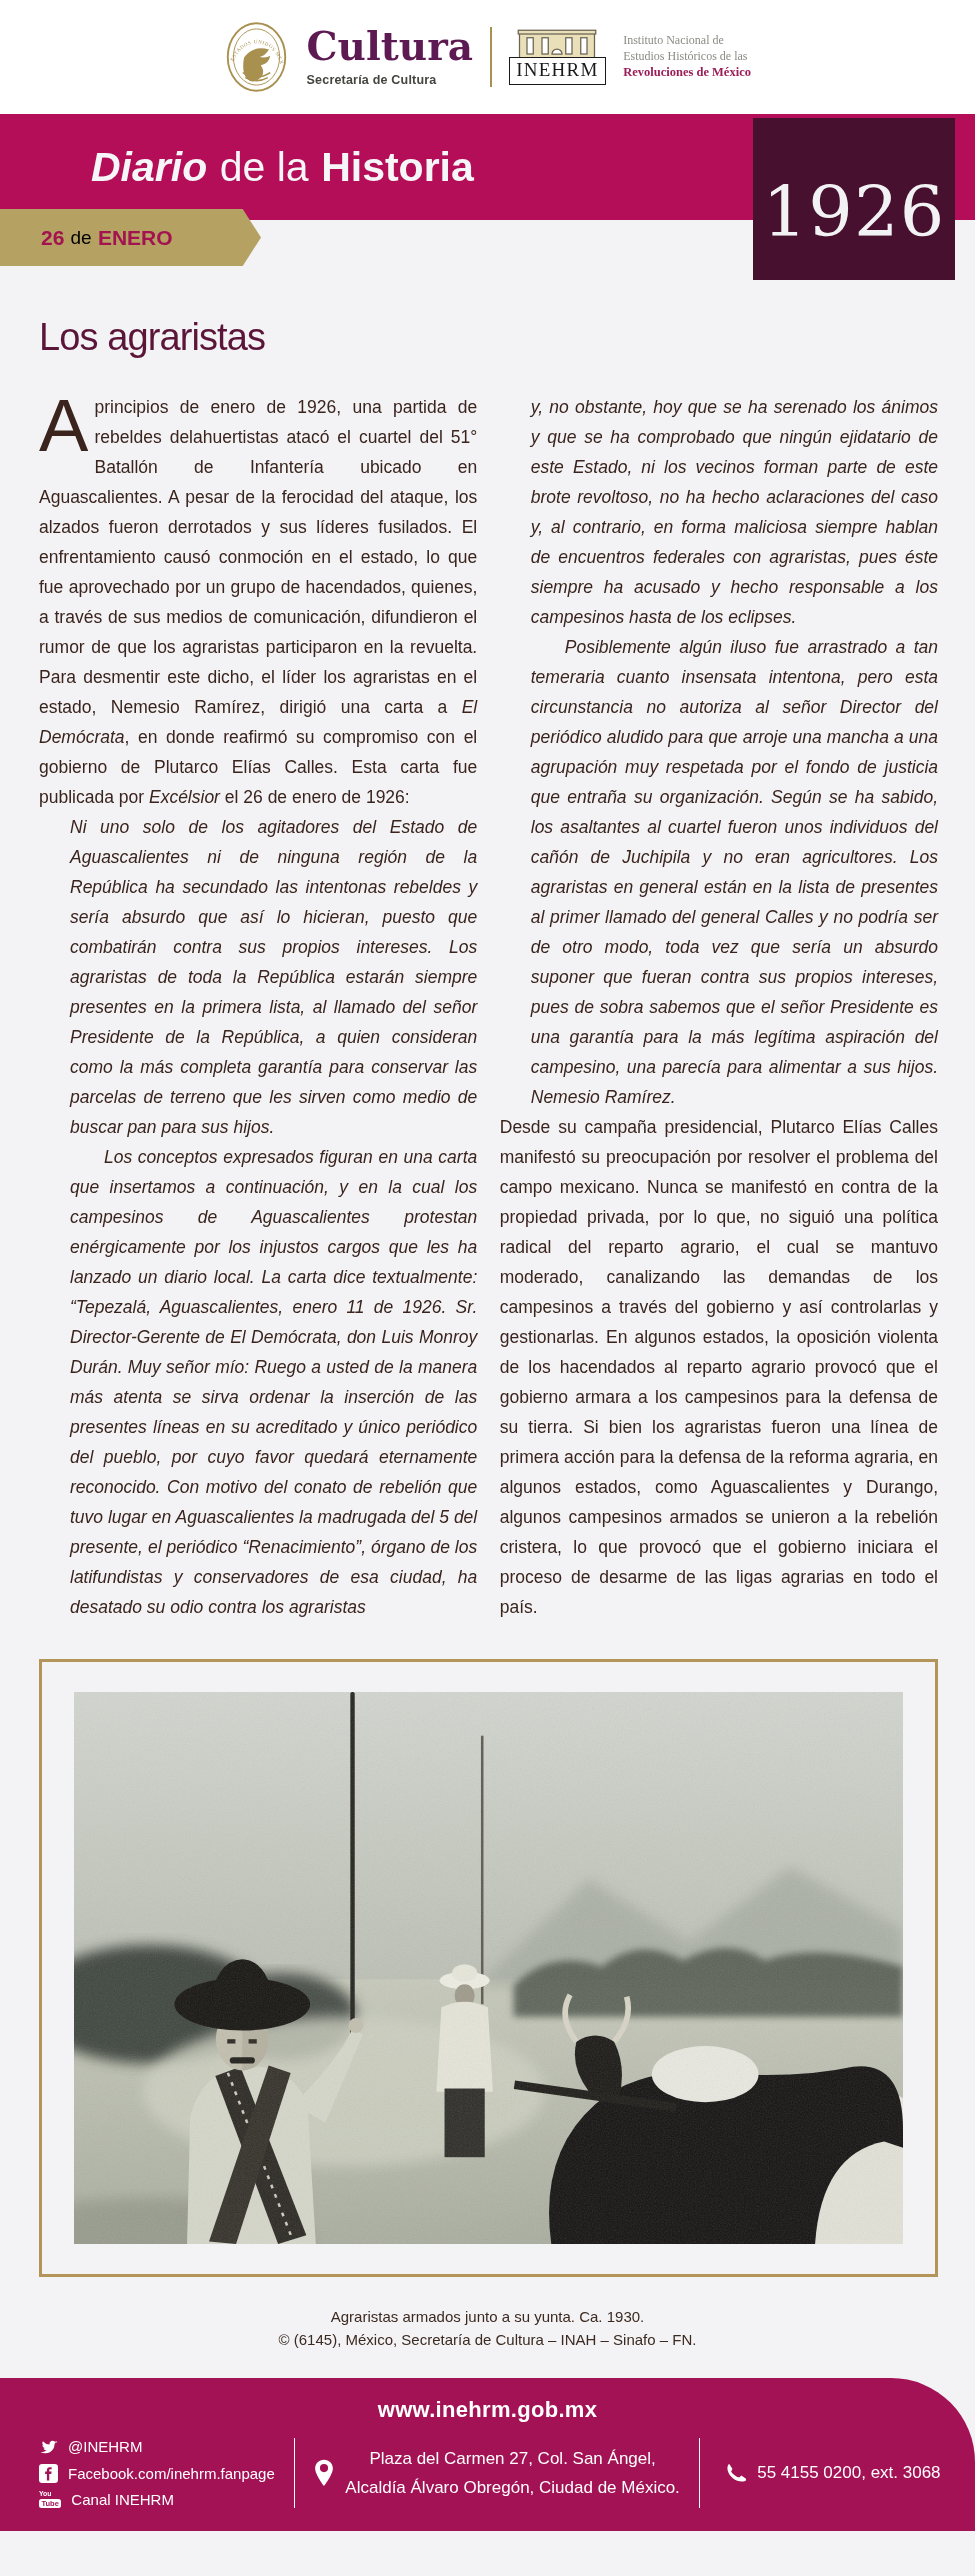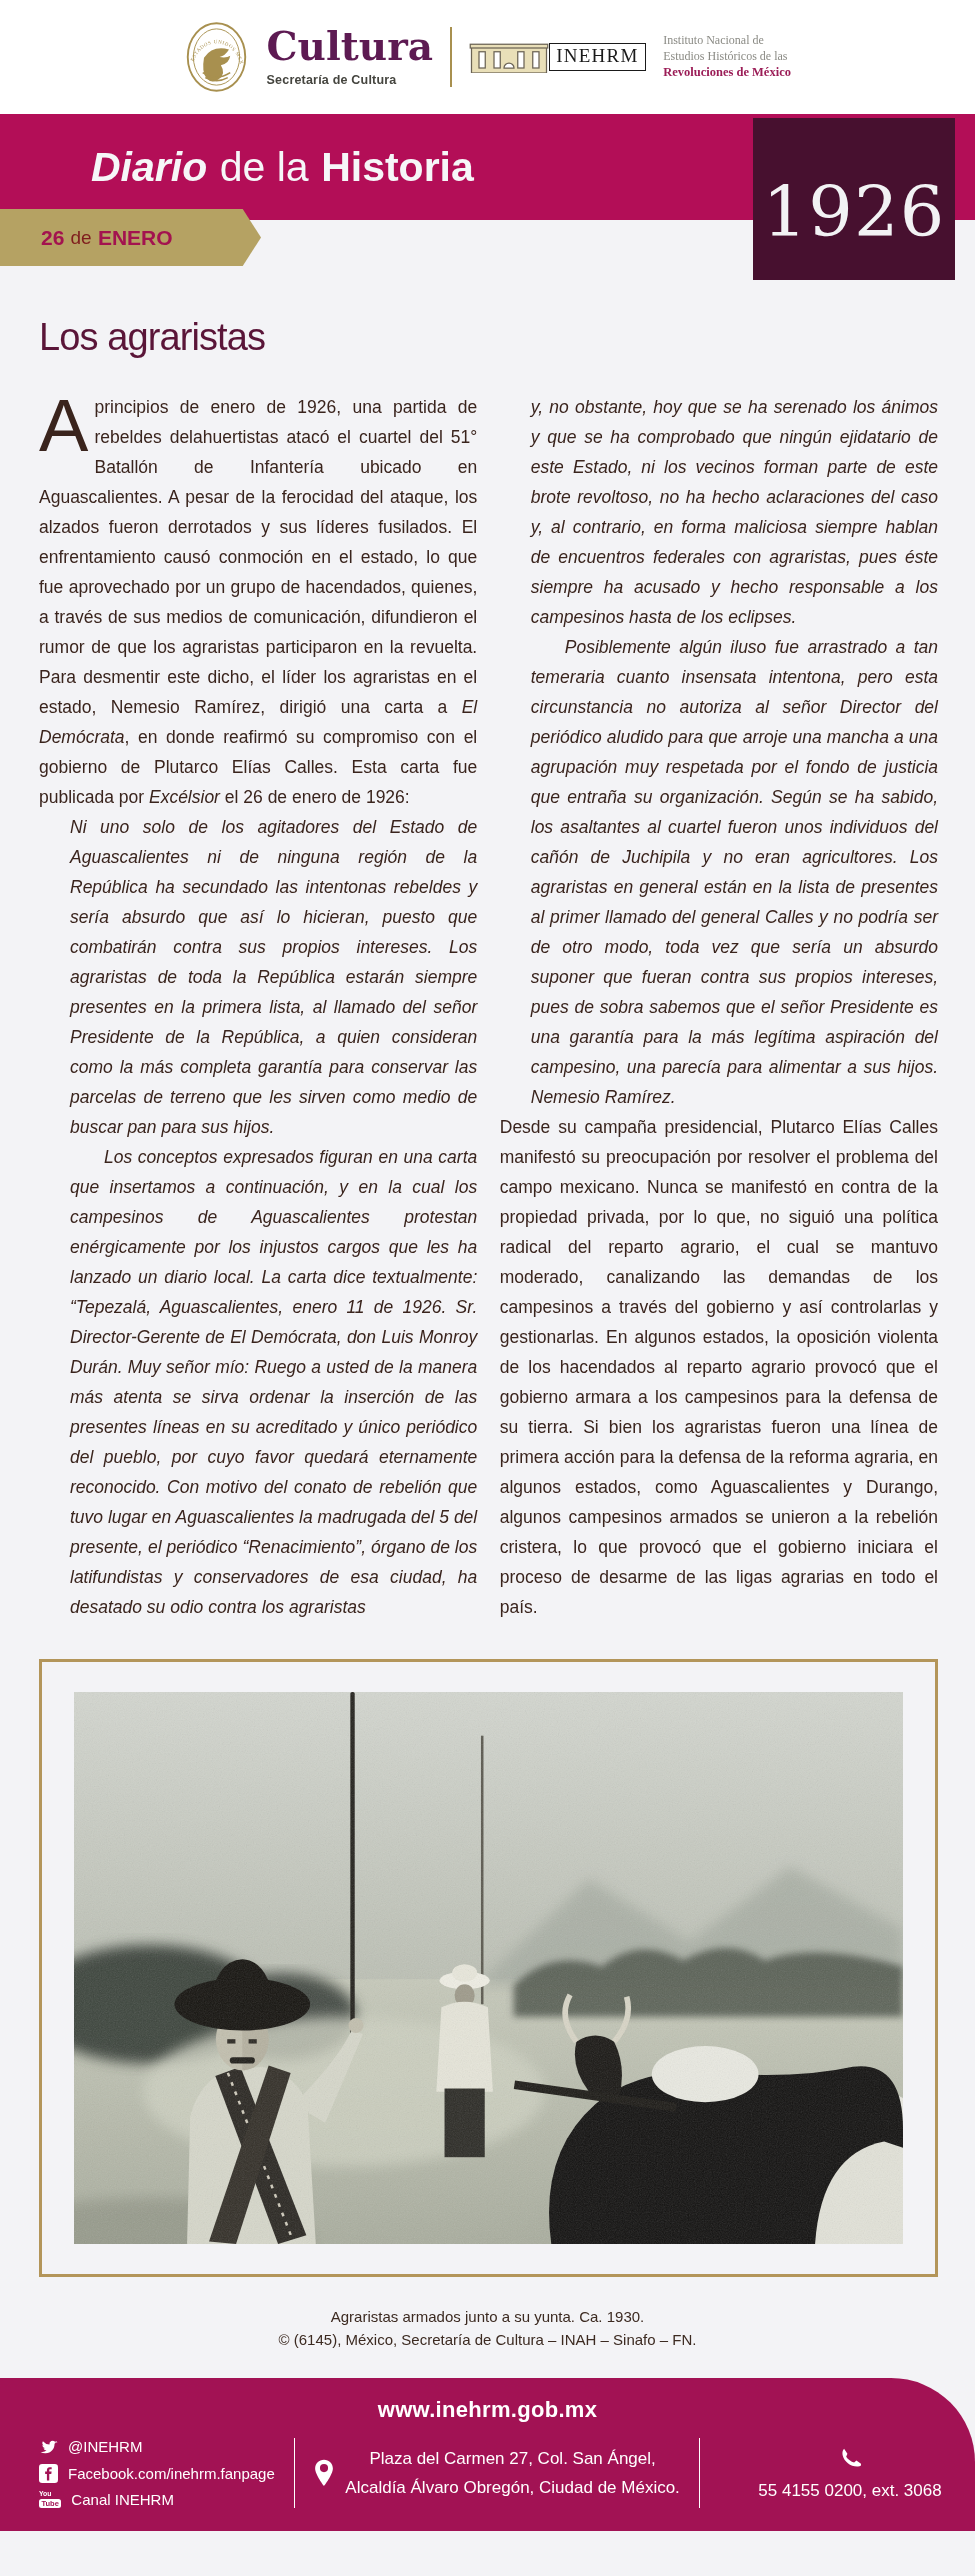--- a/index.html
+++ b/index.html
@@ -6,40 +6,40 @@
   body{width:975px;font-family:"Liberation Sans",sans-serif;color:#3a241d;}
   .page{width:975px;overflow:hidden;background:#f3f3f6;}
 
   
   .header{height:114px;background:#ffffff;display:flex;align-items:center;justify-content:center;gap:17.5px;}
   .seal svg{display:block;}
   .brand-block{display:flex;flex-direction:column;align-items:flex-start;}
   .brand{font-family:"DejaVu Serif",serif;font-weight:bold;font-size:39px;color:#5d1a52;line-height:1;}
   .brand-sub{font-size:12.5px;font-weight:bold;color:#45453f;margin-top:6.2px;letter-spacing:0.2px;}
   .gold-divider{width:1.2px;height:60px;background:#a8904f;}
-  .inehrm-logo{display:flex;align-items:center;}
+  .inehrm-logo{display:flex;flex-direction:column;align-items:center;}
   .inehrm-building{margin-bottom:-2.5px;}
   .inehrm-box{border:1.9px solid #1a1a1a;background:#fff;padding:1.2px 6.2px 2.5px;}
   .inehrm-acronym{font-family:"Liberation Serif",serif;font-size:19px;letter-spacing:1.2px;color:#1a1a1a;}
   .institute{display:flex;flex-direction:column;gap:1.2px;}
   .inst-line{font-family:"Liberation Serif",serif;font-size:12px;color:#8b8b85;line-height:1.25;}
   .inst-line.maroon{color:#9b1d57;font-weight:bold;font-size:12.5px;}
 
   
   .banner-wrap{position:relative;height:165px;}
   .banner-band{position:absolute;top:0;left:0;right:0;height:106px;background:#b30e57;display:flex;align-items:center;padding-left:47px;box-sizing:border-box;}
   .banner-title{color:#f6f6f8;font-size:41px;display:flex;gap:12.5px;align-items:baseline;line-height:1;margin-left:44px;}
   .bt-italic{font-style:italic;font-weight:bold;}
   .bt-light{font-weight:300;}
   .bt-bold{font-weight:bold;}
   .date-tag{position:absolute;top:95px;left:0;width:261px;height:57px;background:#b5a263;
     clip-path:polygon(0 0,93% 0,100% 50%,93% 100%,0 100%);
     display:flex;align-items:center;padding-left:41px;box-sizing:border-box;gap:6.2px;}
   .date-day,.date-month{font-size:21px;font-weight:bold;color:#a3134f;}
-  .date-de{font-size:19px;color:#7f1d1d;}
+  .date-de{font-size:19px;color:#000000;}
   .year-box{position:absolute;top:3.7px;left:753px;width:202px;height:162px;background:#47102f;
     display:flex;align-items:center;justify-content:center;}
   .year{font-family:"DejaVu Serif",serif;font-size:70px;color:#f2f2f4;transform:translateY(12.5px);letter-spacing:1.2px;}
 
   
   .headline{margin:29px 37px 0 39px;color:#5a1538;font-weight:normal;font-size:38px;line-height:59px;letter-spacing:-0.9px;}
 
   
   .columns{display:flex;gap:22.5px;margin:25px 37px 0 39px;}
   .col{flex:1;font-size:17.5px;line-height:30px;text-align:justify;}
@@ -58,21 +58,21 @@
 
   
   .footer{margin-top:27.5px;background:#a21254;color:#fff;border-top-right-radius:84px;padding:19px 0 22.5px;}
   .footer-www{text-align:center;font-size:22px;font-weight:bold;letter-spacing:0.3px;}
   .footer-cols{display:flex;align-items:center;margin-top:15px;}
   .social{width:294px;padding-left:39px;box-sizing:border-box;display:flex;flex-direction:column;gap:8.7px;}
   .social-row{display:flex;align-items:center;gap:10px;font-size:15px;}
   .v-divider{width:1.2px;height:70px;background:#ffffff;}
   .address-zone{flex:1;display:flex;align-items:center;justify-content:center;gap:11.2px;}
   .address{font-size:17px;line-height:29px;text-align:center;}
-  .phone-zone{width:275px;display:flex;align-items:center;gap:11.2px;font-size:17px;padding-left:25px;box-sizing:border-box;flex-direction:column;}
+  .phone-zone{width:275px;display:flex;align-items:center;gap:11.2px;font-size:17px;padding-left:25px;box-sizing:border-box;}
   .yt-icon{display:flex;flex-direction:column;align-items:flex-start;line-height:1;}
   .yt-you{font-size:6.9px;font-weight:bold;}
   .yt-tube{background:#fff;color:#a21254;font-size:7.5px;font-weight:bold;border-radius:2.5px;padding:0.6px 2.5px 1.2px;margin-top:0.6px;}
 </style>
 </head>
 <body>
 
 <div class="page">
 
   <div class="header">

